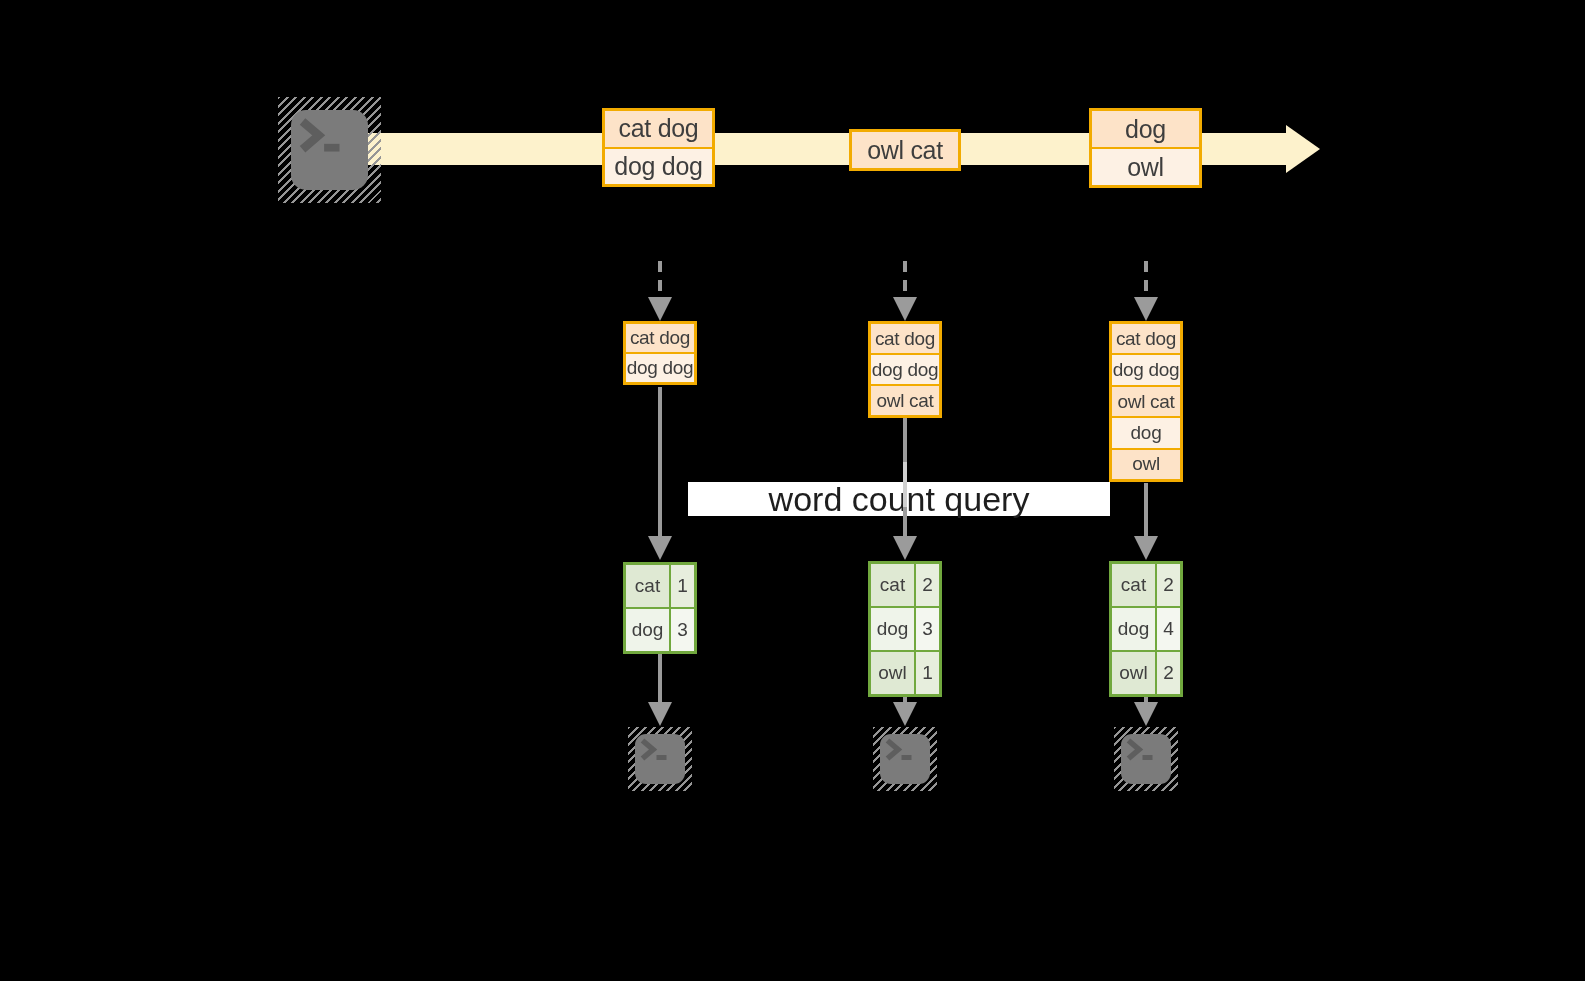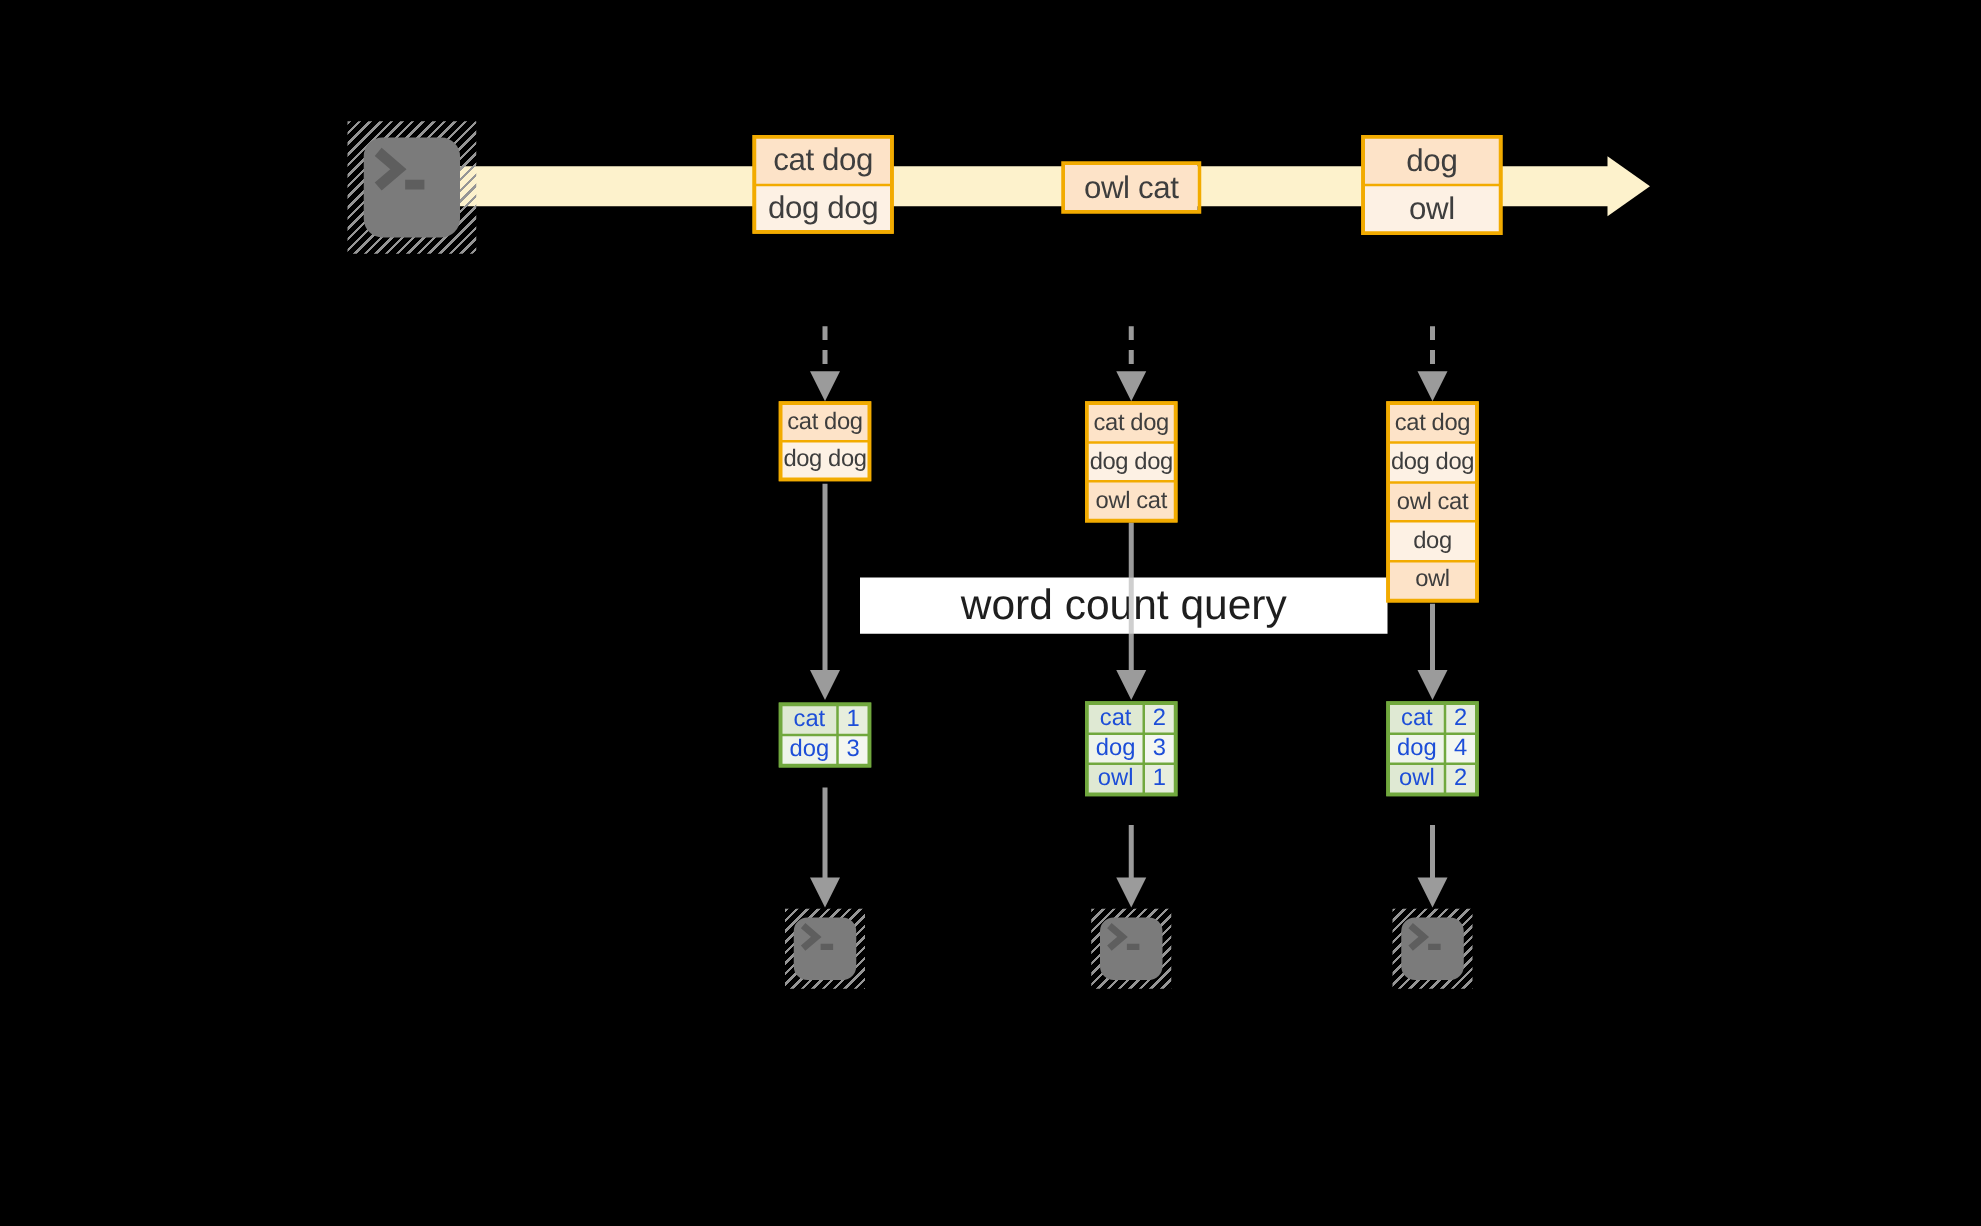--- a/index.html
+++ b/index.html
@@ -32,21 +32,21 @@
     border-top:24px solid var(--arrow-gray);}
   
   .querybox{position:absolute;background:var(--query-bg);z-index:1;
     display:flex;align-items:center;justify-content:center;
     font-size:34px;font-weight:300;color:#1e1e1e;letter-spacing:0px;}
   
   .gtable{position:absolute;z-index:3;border:3px solid var(--table-border);
     background:var(--table-border);box-sizing:border-box;
     display:grid;grid-template-columns:43px 1fr;gap:2px;}
   .gcell{display:flex;align-items:center;justify-content:center;
-    font-size:19px;color:#1d4ed8;height:22px;}
+    font-size:19px;color:#404040;height:42px;}
   .gA{background:var(--cell-green);}
   .gA2{background:#e7eedd;}
   .gB{background:var(--cell-green-light);}
   .gB2{background:#f4f7f0;}
   
   .terminal{position:absolute;z-index:3;
     background:repeating-linear-gradient(135deg,#969696 0 2px,transparent 2px 6px);}
   .term-inner{position:absolute;background:var(--terminal-gray);}
   .big .term-inner{inset:13px;border-radius:15px;}
   .small .term-inner{inset:7px;border-radius:11px;}
@@ -98,21 +98,21 @@
     <div class="orow peach f19">owl cat</div>
   </div>
   <div class="obox" style="left:1109px;top:321px;width:74px;height:161px;">
     <div class="orow peach f19">cat dog</div>
     <div class="orow cream f19">dog dog</div>
     <div class="orow peach f19">owl cat</div>
     <div class="orow cream f19">dog</div>
     <div class="orow peach f19">owl</div>
   </div>
 
-  <div class="querybox" style="left:688px;top:462px;width:422px;height:45px;">word count query</div>
+  <div class="querybox" style="left:688px;top:482px;width:422px;height:34px;">word count query</div>
 
   <div class="solidline" style="left:658px;top:387px;height:151px;"></div>
   <div class="arrhead" style="left:648px;top:536px;"></div>
 
   <div class="solidline" style="left:903px;top:418px;height:44px;"></div>
   <div class="lightline" style="left:903px;top:462px;height:45px;"></div>
   <div class="solidline" style="left:903px;top:507px;height:31px;"></div>
   <div class="arrhead" style="left:893px;top:536px;"></div>
 
   <div class="solidline" style="left:1144px;top:483px;height:55px;"></div>

